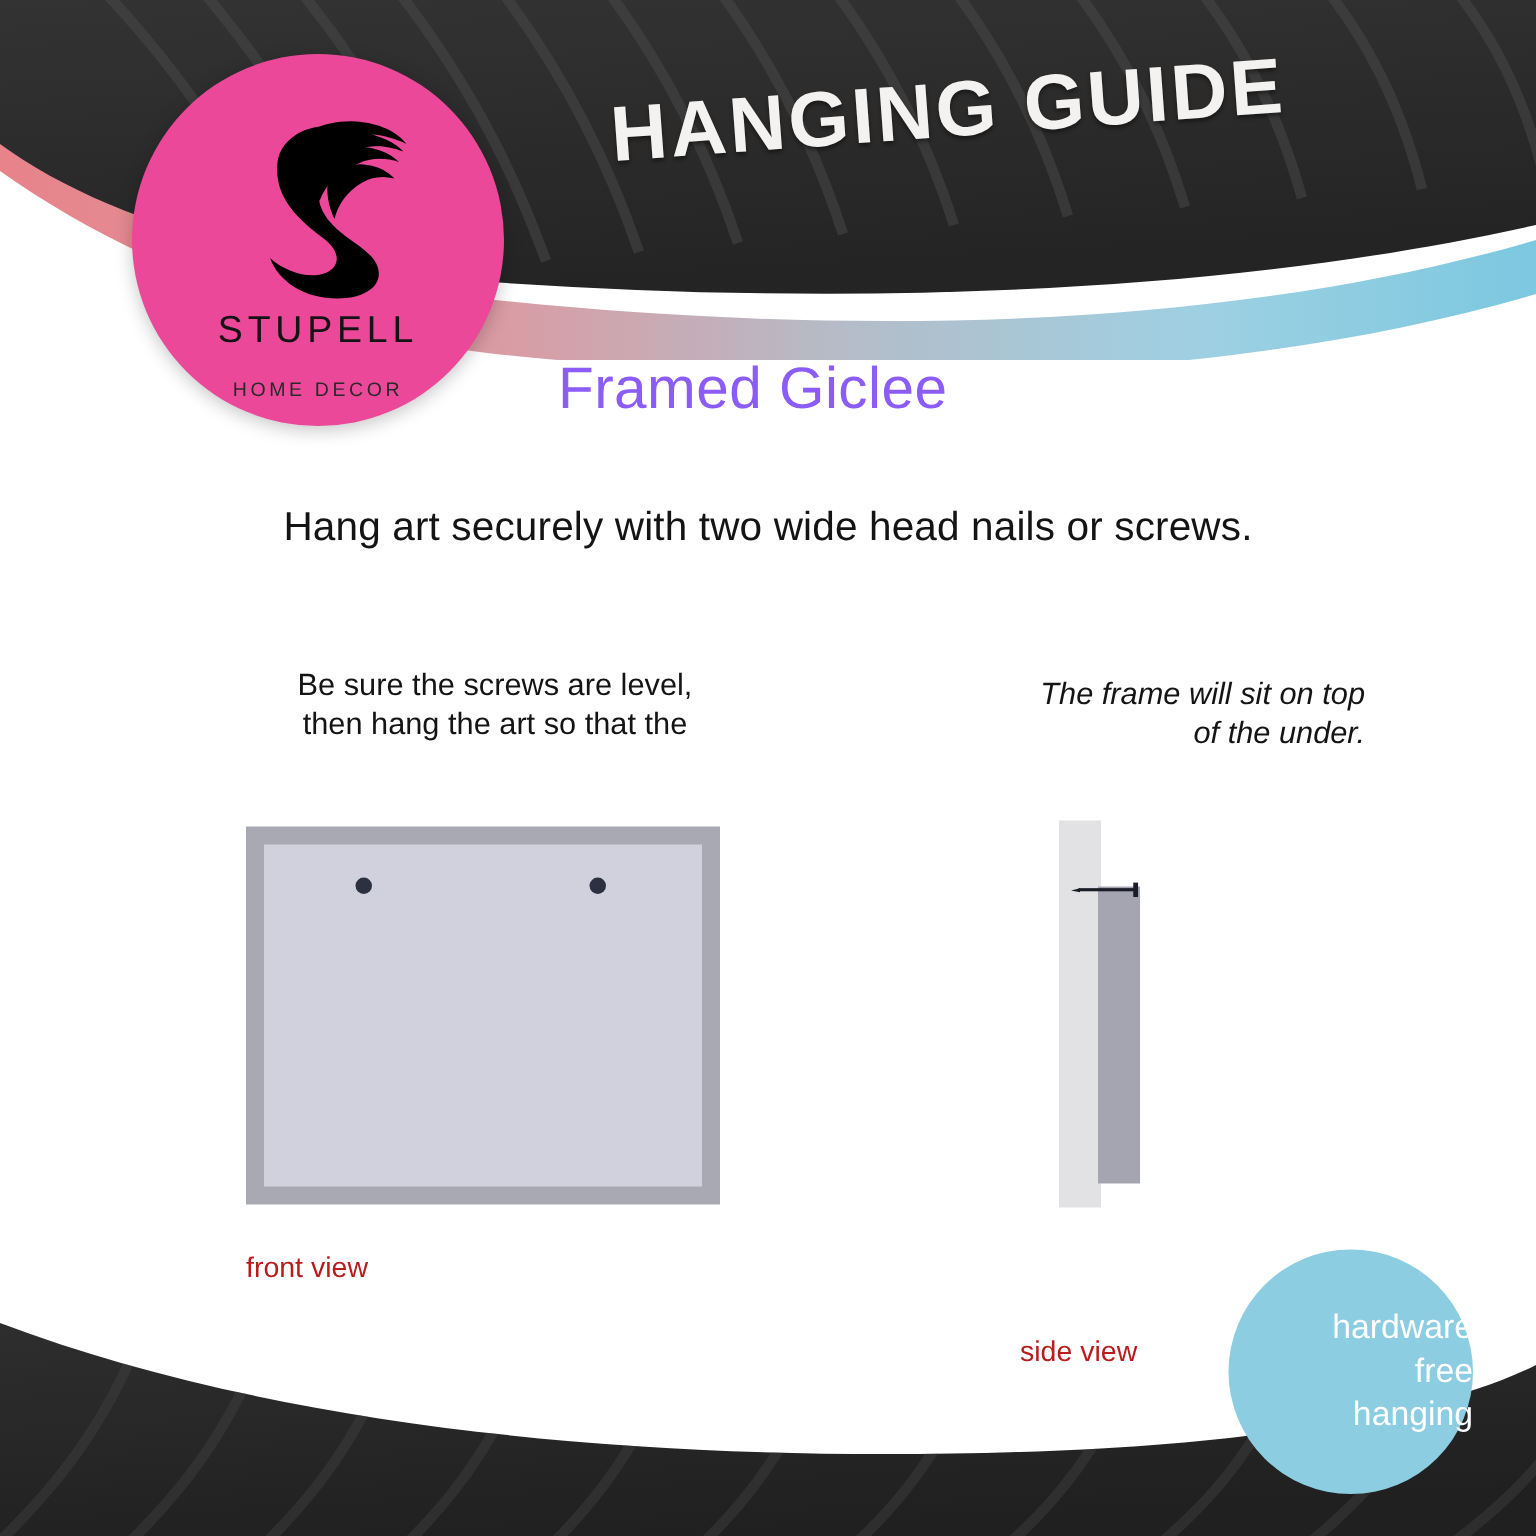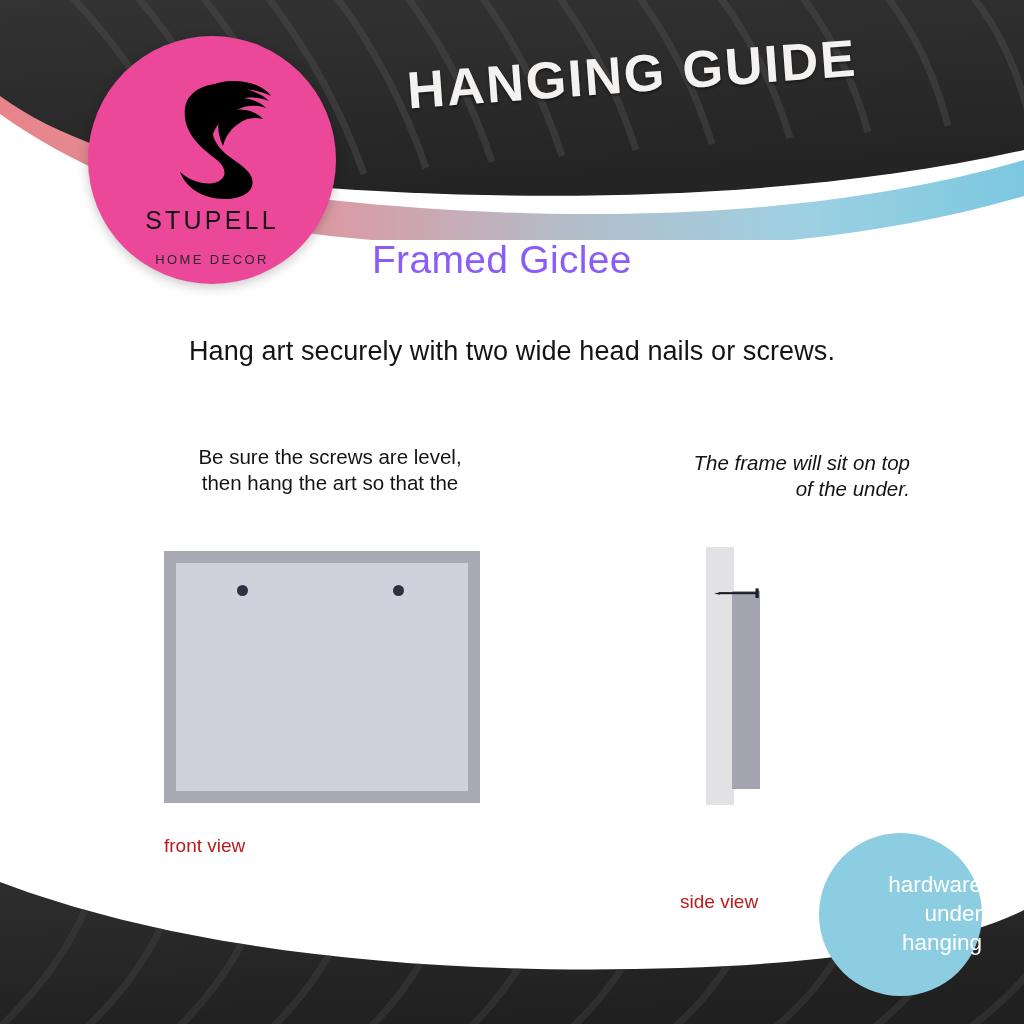--- a/index.html
+++ b/index.html
@@ -256,21 +256,21 @@
       <path d="M2,8.6 L8,7.2 L8,9.8 Z" fill="#1b1d28"></path>
       <rect x="7" y="7.1" width="38" height="2.1" fill="#1b1d28"></rect>
       <rect x="43.5" y="3.4" width="3.2" height="9.6" fill="#1b1d28"></rect>
     </svg>
   </div>
 
   <div class="view-label label-side">side view</div>
 
   <div class="badge-blue">
     <div>hardware</div>
-    <div>under</div>
+    <div>free</div>
     <div>hanging</div>
   </div>
 
   <div class="footer-wrap">
     <svg width="1024" height="160" viewBox="0 0 1024 160" xmlns="http://www.w3.org/2000/svg">
       <defs>
         <clipPath id="footClip">
           <path d="M0,18 C 180,86 420,112 680,104 C 840,99 960,78 1024,46 L1024,160 L0,160 Z"></path>
         </clipPath>
         <linearGradient id="footGrad" x1="0" y1="0" x2="0.4" y2="1">

